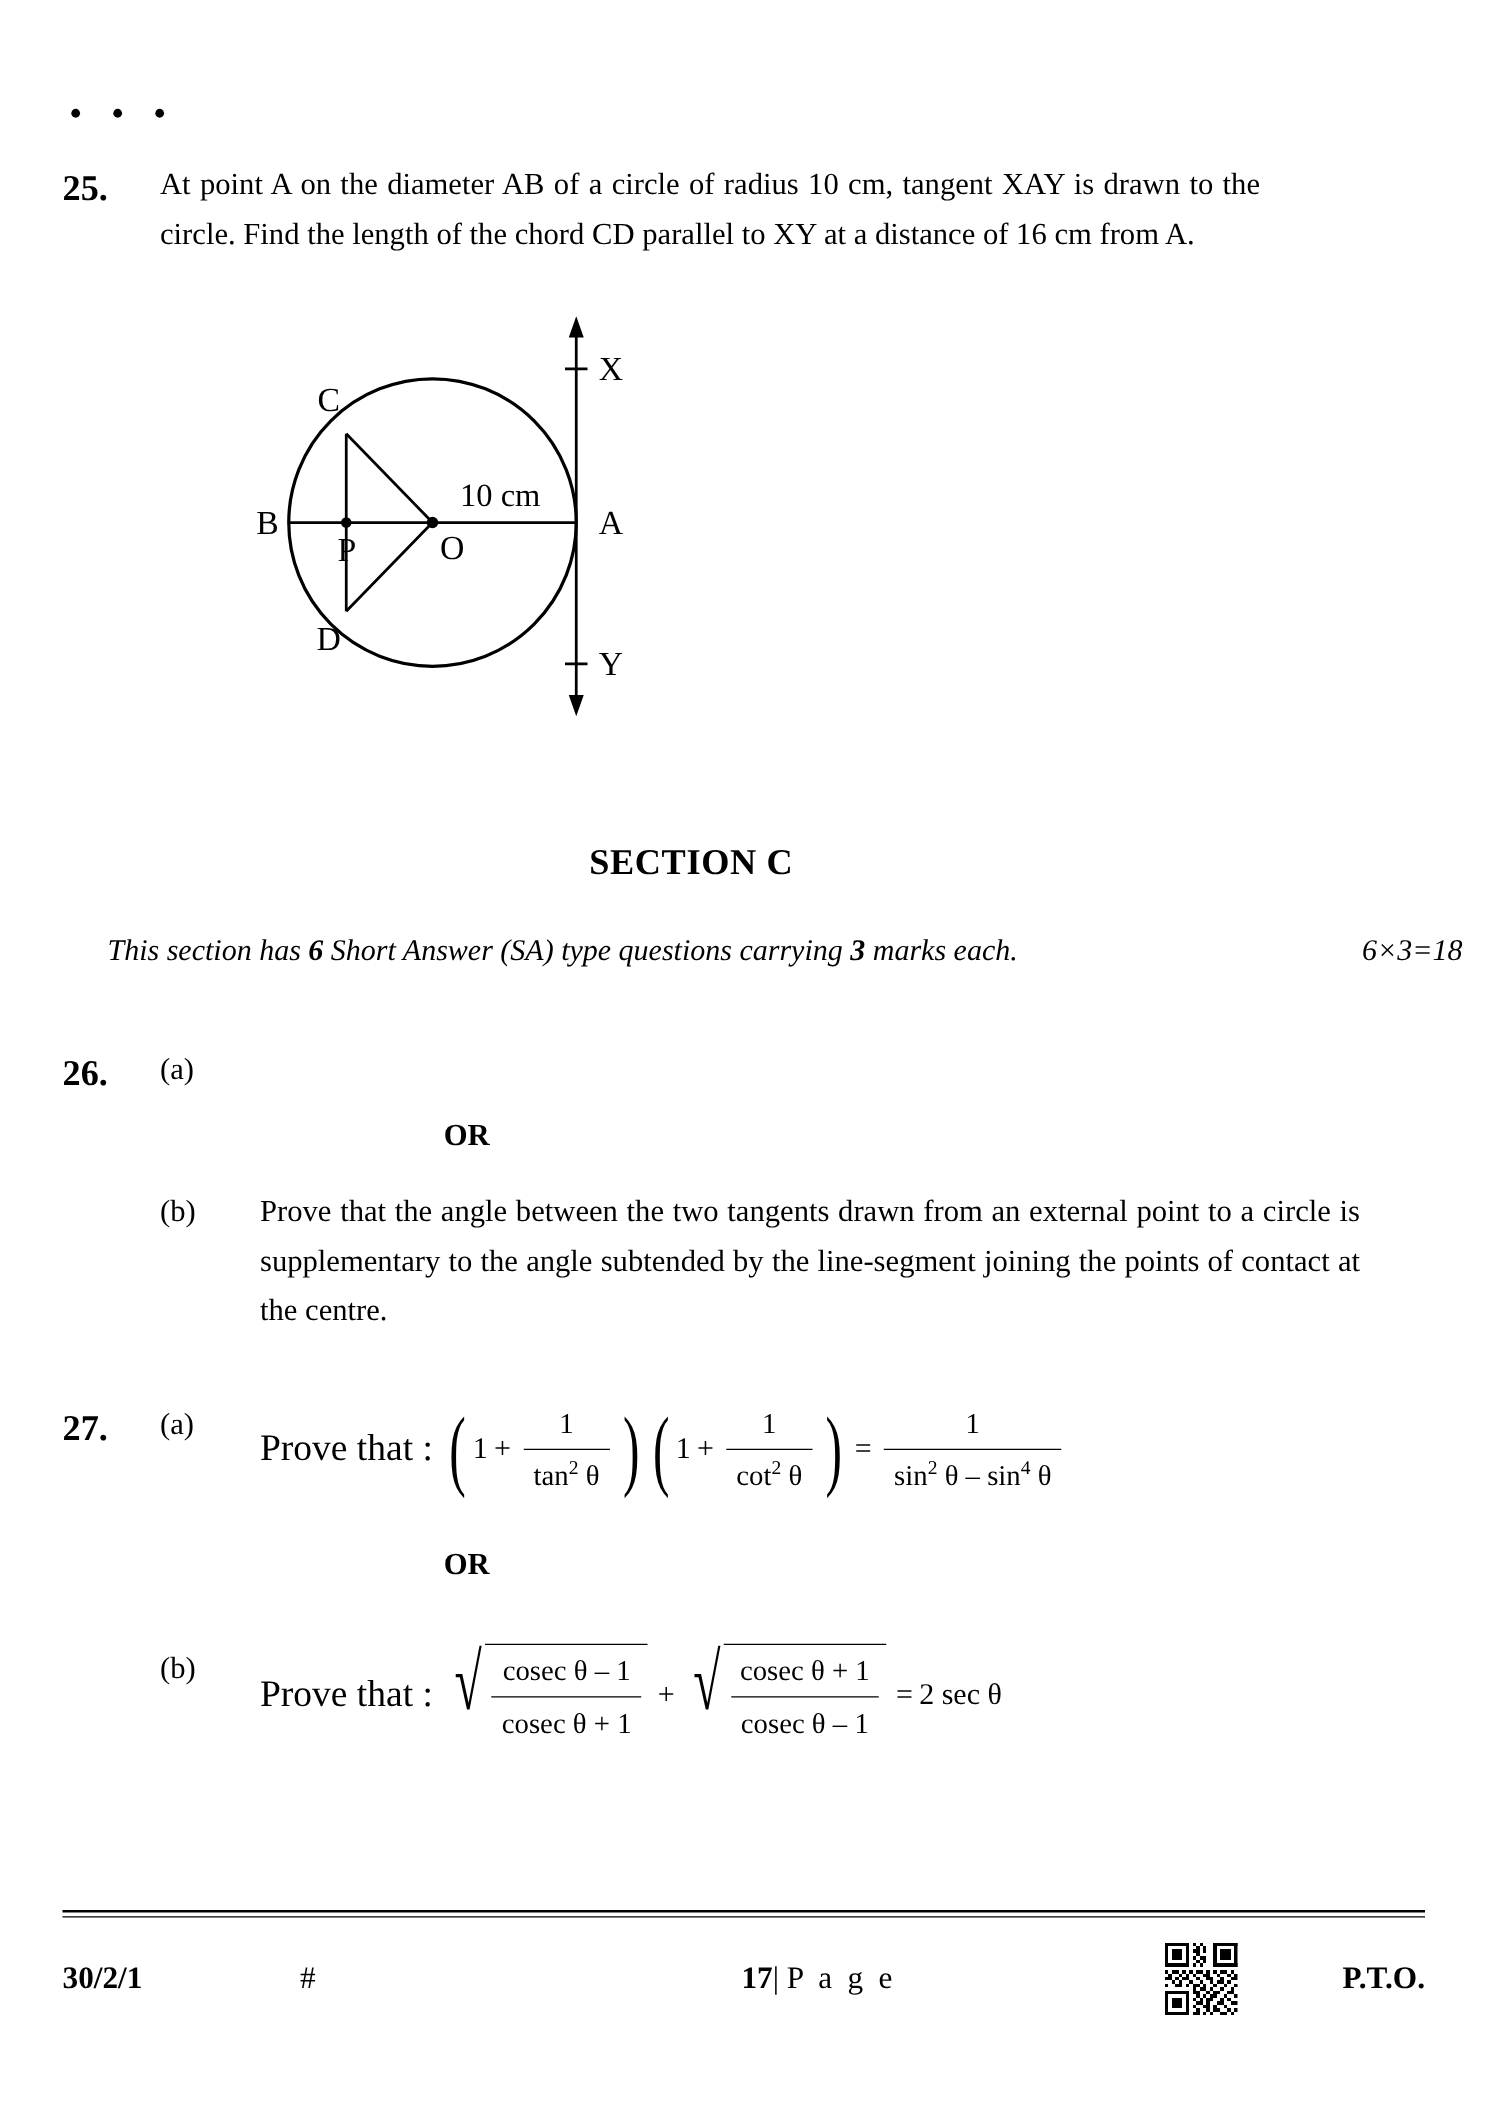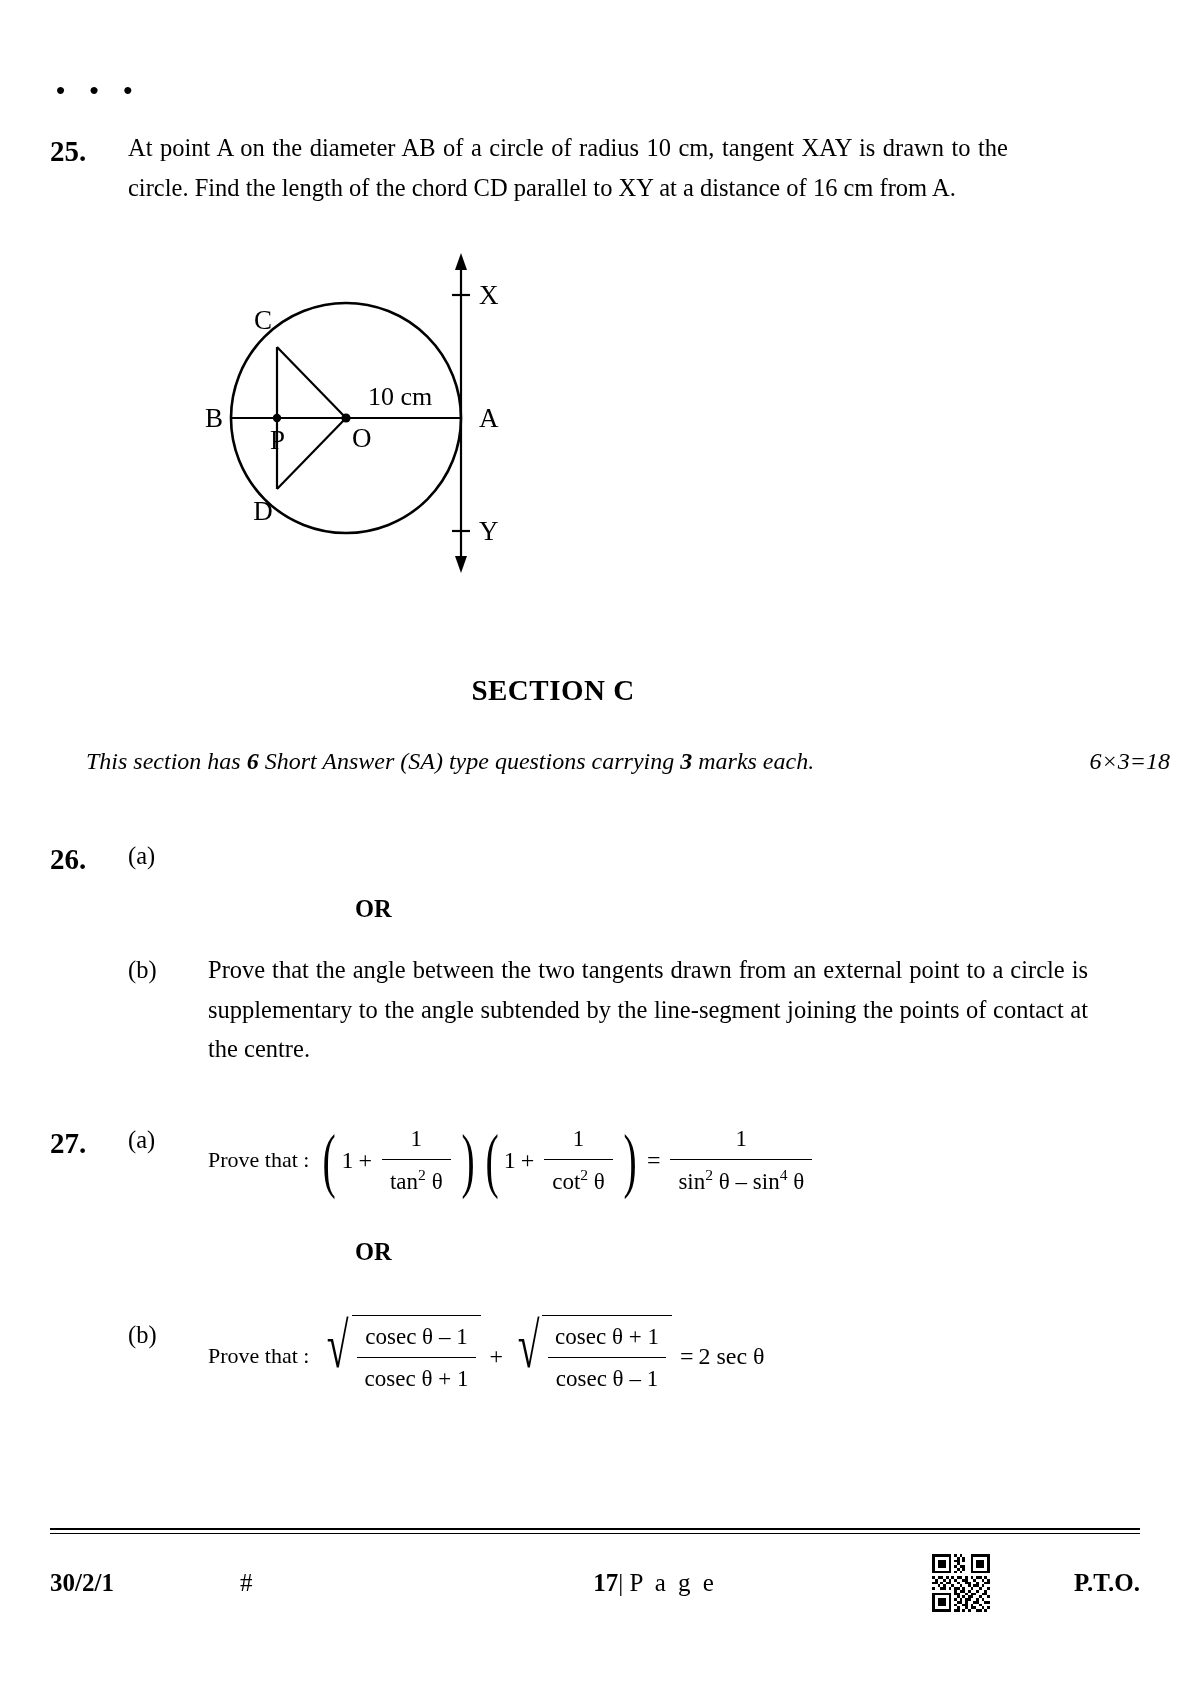--- a/index.html
+++ b/index.html
@@ -114,21 +114,21 @@
   #q26b { left: 50px; top: 950px; width: 1090px; }
   #q26b .qbody { width: 880px; }
 
   
   #q27 { left: 50px; top: 1120px; width: 1100px; }
   #q27 .qbody { width: 900px; display: flex; align-items: center; }
 
   #q27b { left: 50px; top: 1315px; width: 1100px; }
   #q27b .qbody { width: 900px; display: flex; align-items: center; }
 
-  .prove-lead { font-size: 22px; white-space: nowrap; margin-right: 8px; }
+  .prove-lead { font-size: 30px; white-space: nowrap; margin-right: 8px; }
 
   
   .math {
     font-size: 24px;
     display: flex;
     align-items: center;
     white-space: nowrap;
   }
   .paren {
     font-size: 72px;

